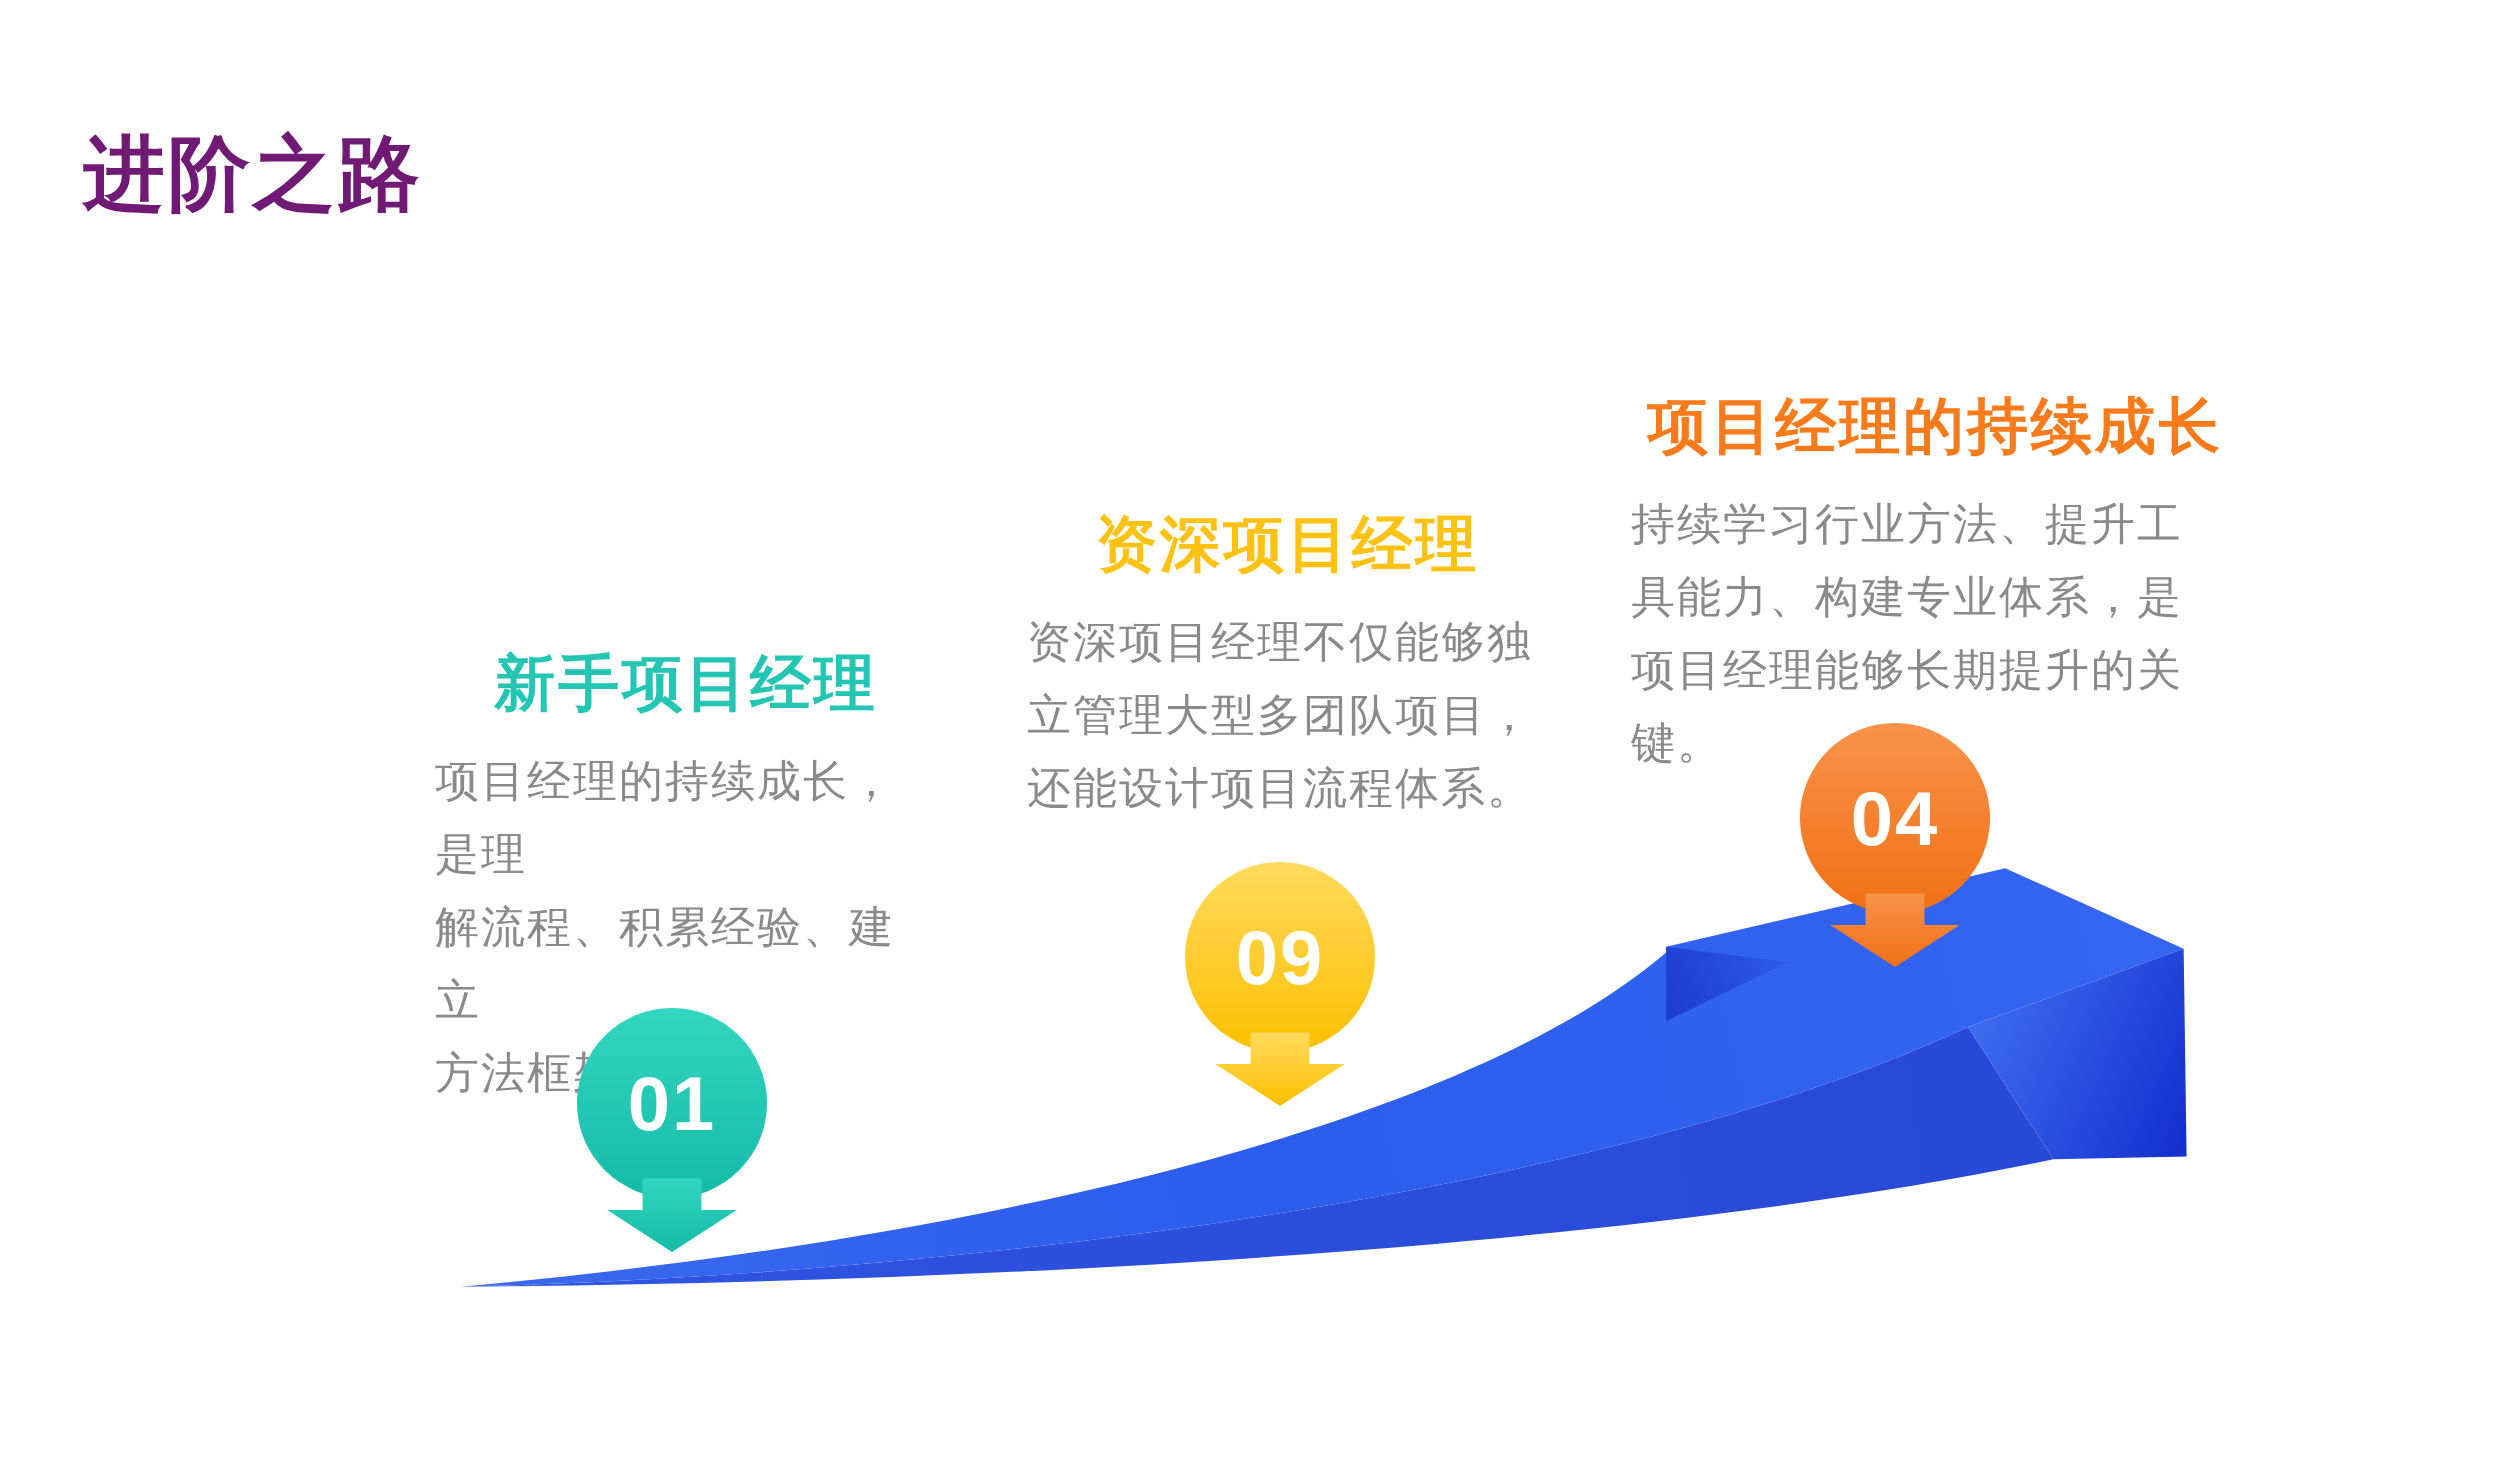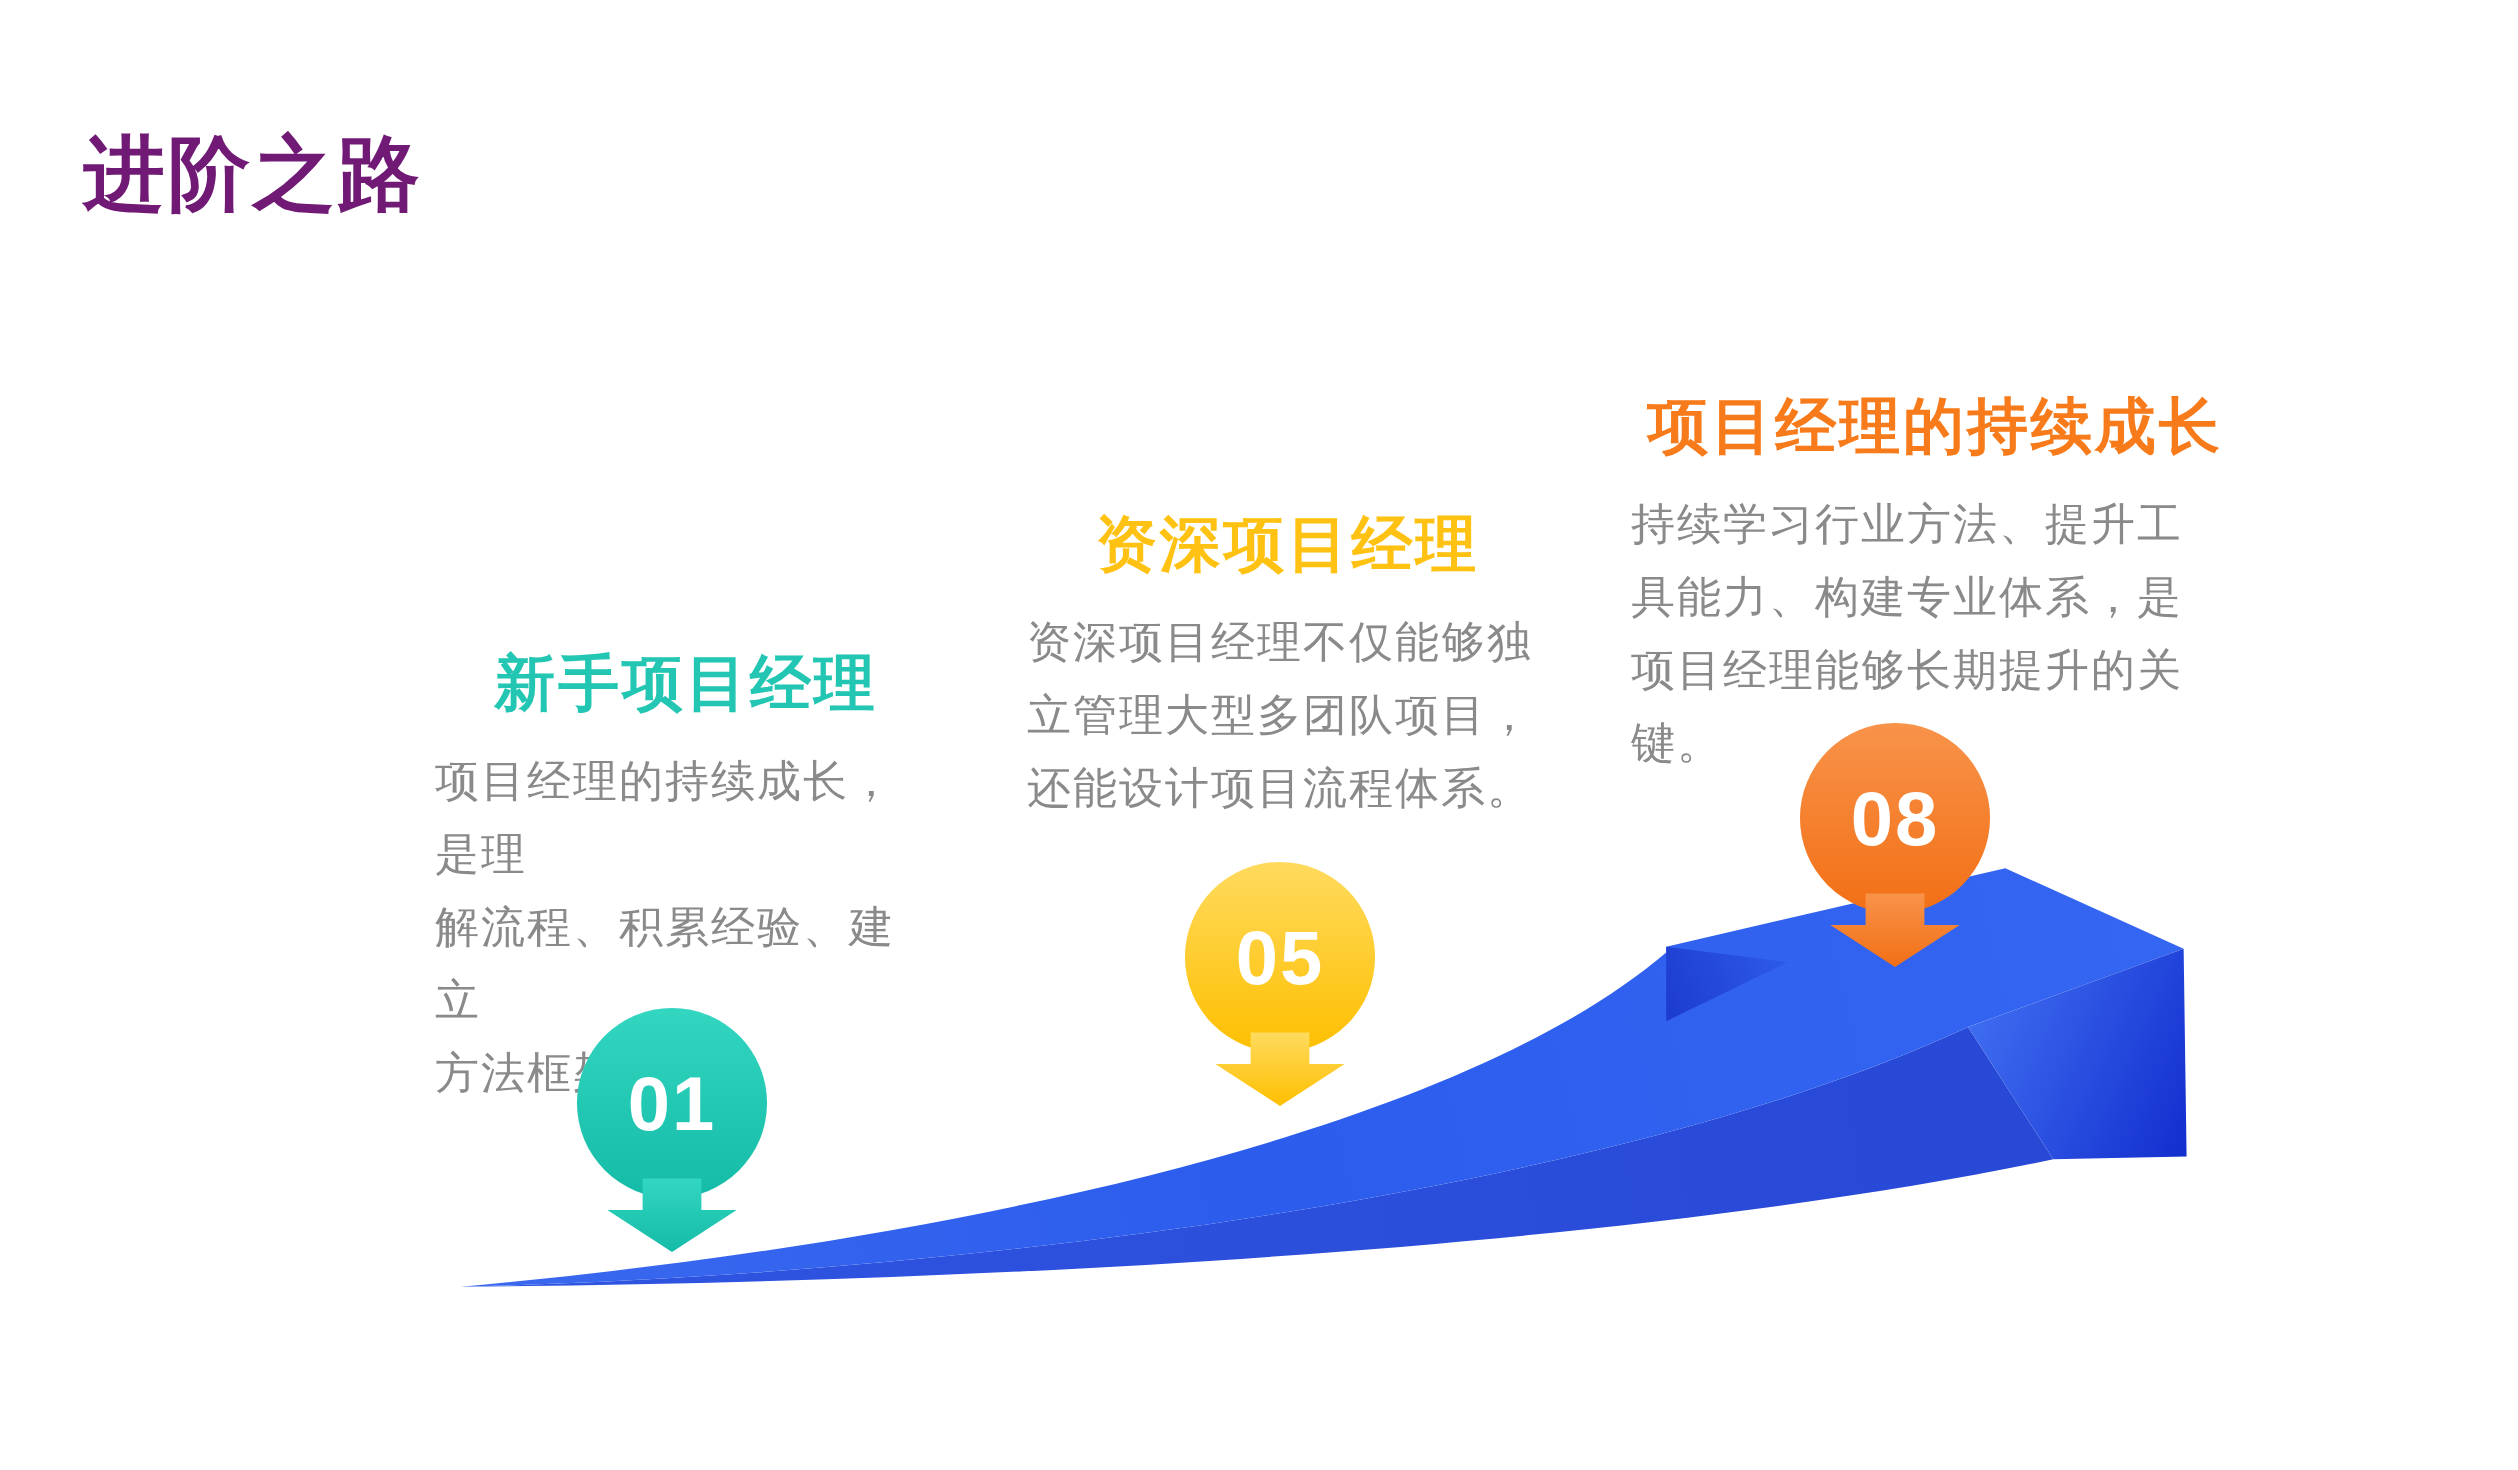--- a/index.html
+++ b/index.html
@@ -142,31 +142,31 @@
     <svg viewBox="0 0 200 250" aria-hidden="true">
       <defs>
         <linearGradient id="m2c" x1="0" y1="0" x2="0" y2="1">
           <stop offset="0" stop-color="#ffda5e"></stop>
             <stop offset="1" stop-color="#fdbf00"></stop>
         </linearGradient>
       </defs>
       <circle cx="100" cy="97" r="97" fill="url(#m2c)"></circle>
       <path d="M70,174 L70,206 L34,206 L100,249 L166,206 L130,206 L130,174 Z" fill="url(#m2c)"></path>
     </svg>
-    <div class="num">05</div>
+    <div class="num">09</div>
   </div>
 
   <div class="marker marker-3">
     <svg viewBox="0 0 200 250" aria-hidden="true">
       <defs>
         <linearGradient id="m3c" x1="0" y1="0" x2="0" y2="1">
           <stop offset="0" stop-color="#f8934a"></stop>
             <stop offset="1" stop-color="#f26f15"></stop>
         </linearGradient>
       </defs>
       <circle cx="100" cy="97" r="97" fill="url(#m3c)"></circle>
       <path d="M70,174 L70,206 L34,206 L100,249 L166,206 L130,206 L130,174 Z" fill="url(#m3c)"></path>
     </svg>
-    <div class="num">08</div>
+    <div class="num">04</div>
   </div>
 
 </div>
 
 
 </body></html>

